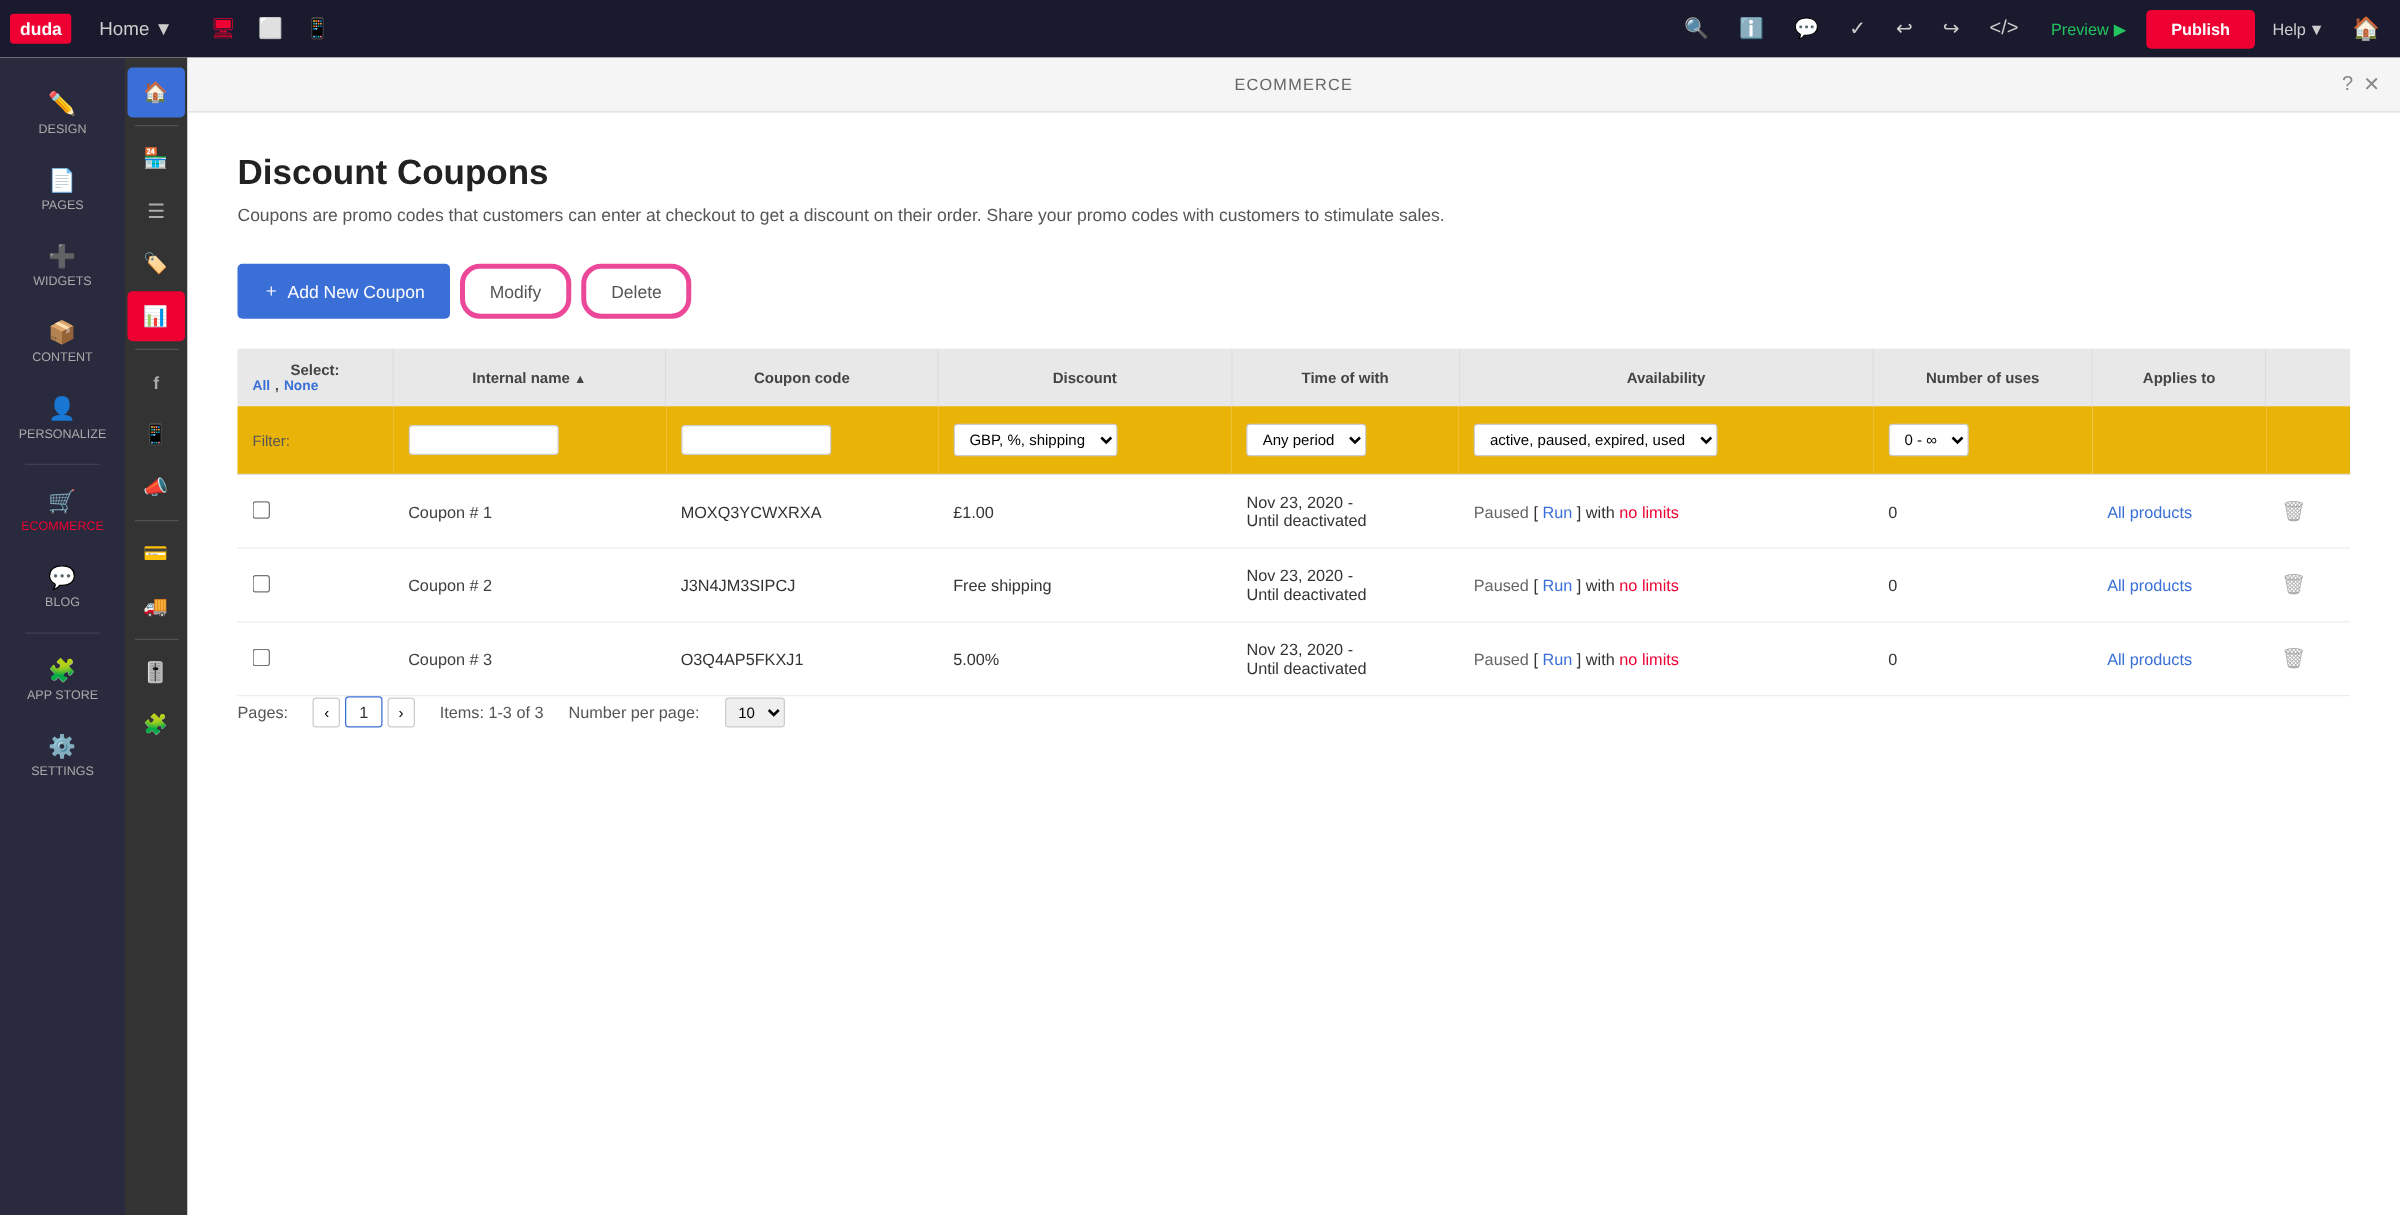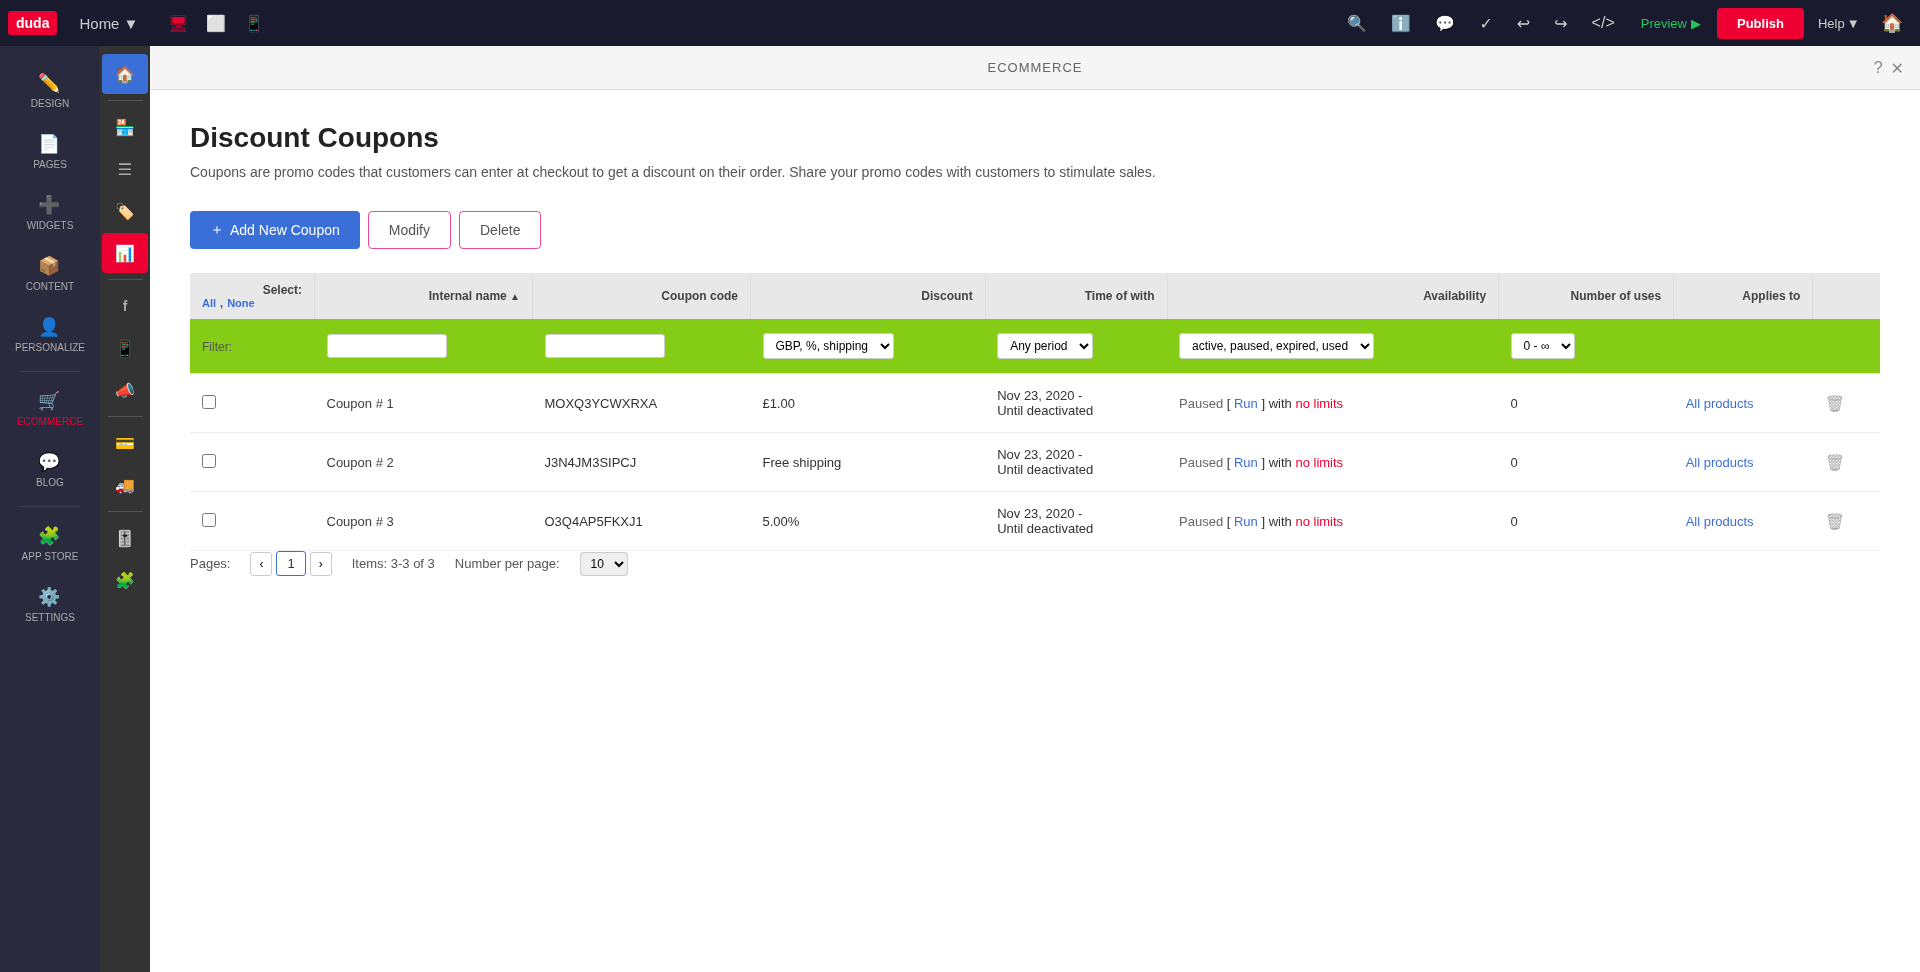--- a/index.html
+++ b/index.html
@@ -47,34 +47,34 @@
     .modal-close-btn { background: none; border: none; cursor: pointer; color: #888; font-size: 16px; }
 
     .ecommerce-content { padding: 32px 40px; }
 
     h1.page-title { font-size: 28px; font-weight: 700; color: #222; margin-bottom: 8px; }
     .page-description { font-size: 14px; color: #555; margin-bottom: 28px; line-height: 1.5; }
 
     
     .action-buttons { display: flex; gap: 8px; margin-bottom: 24px; }
     .btn-primary { background: #3a6fd8; color: white; border: none; padding: 10px 20px; border-radius: 4px; font-size: 14px; cursor: pointer; display: flex; align-items: center; gap: 6px; font-weight: 500; }
-    .btn-secondary { background: white; color: #555; border: 1px solid #ec4899; padding: 10px 20px; border-radius: 4px; font-size: 14px; cursor: pointer; }
+    .btn-secondary { background: white; color: #555; border: 4px solid #ec4899; padding: 10px 20px; border-radius: 16px; font-size: 14px; cursor: pointer; }
 
     
     .coupon-table { width: 100%; border-collapse: collapse; }
     .coupon-table thead tr { background: #e8e8e8; }
-    .coupon-table thead th { padding: 10px 12px; text-align: right; font-size: 12px; font-weight: 600; color: #444; border-right: 1px solid #ddd; }
+    .coupon-table thead th { padding: 10px 12px; text-align: center; font-size: 12px; font-weight: 600; color: #444; border-right: 1px solid #ddd; }
     .coupon-table thead th:last-child { border-right: none; }
     .th-select { width: 100px; }
     .th-select .select-label { font-weight: 600; font-size: 12px; }
     .th-select .select-links { display: flex; gap: 4px; font-size: 11px; }
     .th-select .select-links a { color: #3a6fd8; cursor: pointer; text-decoration: none; }
     .sort-icon { font-size: 10px; }
 
-    .filter-row td { padding: 6px 12px; background: #84cc16; border-bottom: 1px solid #ddd; }
+    .filter-row td { padding: 6px 12px; background: #eab308; border-bottom: 1px solid #ddd; }
     .filter-row .filter-label { font-size: 12px; color: #555; font-weight: 500; }
     .filter-input { border: 1px solid #ccc; padding: 4px 8px; font-size: 12px; border-radius: 3px; width: 120px; }
     .filter-select { border: 1px solid #ccc; padding: 4px 8px; font-size: 12px; border-radius: 3px; background: white; cursor: pointer; }
 
     .coupon-table tbody tr { border-bottom: 1px solid #eee; }
     .coupon-table tbody td { padding: 14px 12px; font-size: 13px; color: #333; vertical-align: middle; }
 
     .coupon-link { color: #404040; text-decoration: none; cursor: pointer; }
     .run-link { color: #3a6fd8; cursor: pointer; }
     .no-limits-link { color: #e03; cursor: pointer; }
@@ -357,21 +357,21 @@
         </tbody>
       </table>
 
       <div class="pagination">
         <span>Pages:</span>
         <div class="page-nav">
           <button class="page-nav-btn">‹</button>
           <span class="page-num">1</span>
           <button class="page-nav-btn">›</button>
         </div>
-        <span>Items: 3-3 of 3</span>
+        <span>Items: 1-3 of 3</span>
         <span>Number per page:</span>
         <div class="items-per-page">
           <select>
             <option value="10" selected="">10</option>
             <option value="25">25</option>
             <option value="50">50</option>
           </select>
         </div>
       </div>
     </div>

